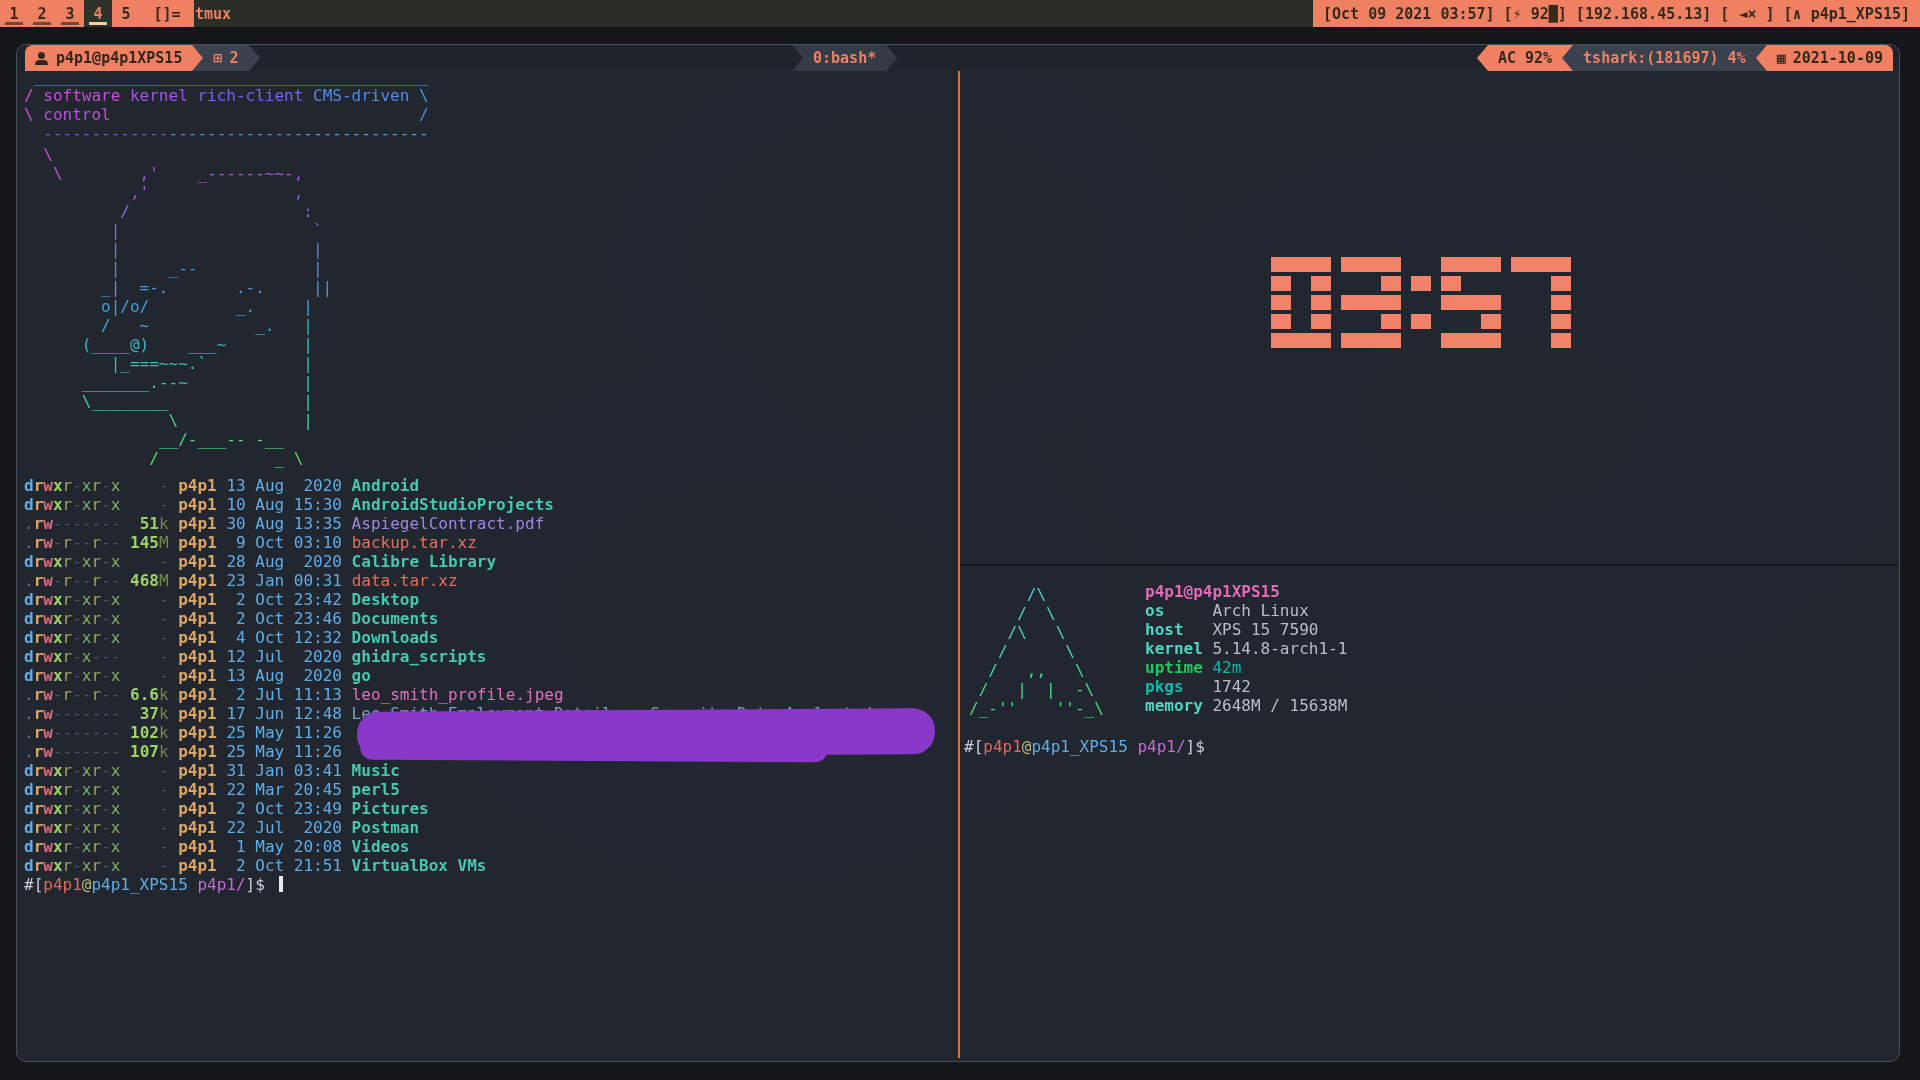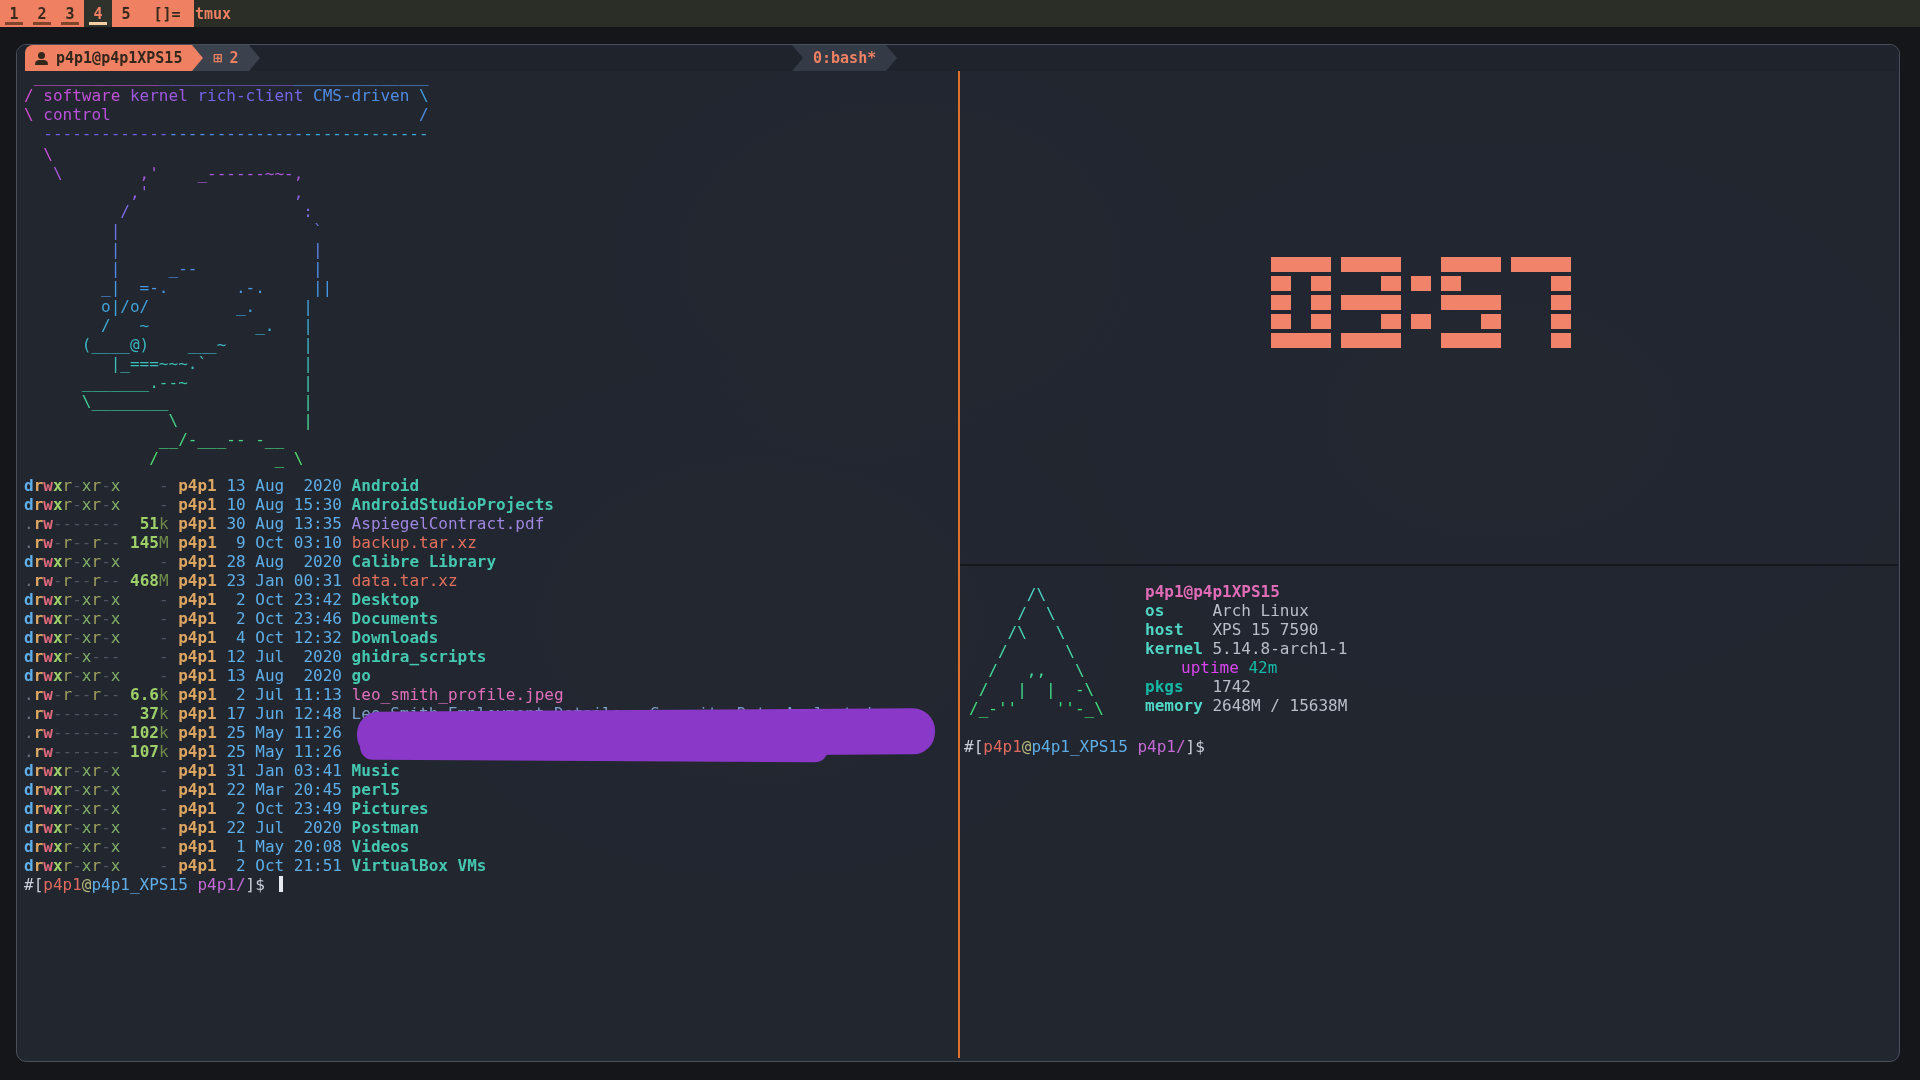--- a/index.html
+++ b/index.html
@@ -76,20 +76,21 @@
 <div class="topbar">
   <div class="ws-strip">
       <div class="ws u">1</div>
       <div class="ws u">2</div>
       <div class="ws u">3</div>
       <div class="ws u active">4</div>
       <div class="ws">5</div>
       <div class="ws layout">[]=</div>
     </div>
   <div class="app-label">tmux</div>
+  <div class="topbar-right">[Oct 09 2021 03:57] [⚡ 92█] [192.168.45.13] [ ◄× ] [∧ p4p1_XPS15]</div>
 </div>
 
 <div class="term">
 
   <div class="tmux-bar">
     <div class="bar-left">
       <div class="seg salmon round-l">
         <span class="user-icon"></span>
         <span>p4p1@p4p1XPS15</span>
       </div>
@@ -100,20 +101,31 @@
       </div>
       <span class="arr" style="border-left:11px solid #3b414d"></span>
     </div>
 
     <div class="bar-tab">
       <span class="arr" style="border-left:11px solid #1f232b;background:#353b46"></span>
       <div class="seg tab">0:bash*</div>
       <span class="arr" style="border-left:11px solid #353b46"></span>
     </div>
 
+    <div class="bar-right">
+      <span class="arr" style="border-right:11px solid #ef8162"></span>
+      <div class="seg salmon">AC 92%</div>
+      <span class="arr" style="border-right:11px solid #3b414d;background:#ef8162"></span>
+      <div class="seg grey">tshark:(181697) 4%</div>
+      <span class="arr" style="border-right:11px solid #ef8162;background:#3b414d"></span>
+      <div class="seg salmon round-r">
+        <span class="gicon">▦</span>
+        <span>2021-10-09</span>
+      </div>
+    </div>
   </div>
 
   <div class="pane-left">
     <div class="bubble">
         <div class="aline"><span style="color: rgb(201, 79, 214);"> _____________</span><span style="color: rgb(126, 94, 228);">______________</span><span style="color: rgb(79, 140, 228);">______________</span></div>
         <div class="aline"><span style="color: rgb(209, 79, 208);">/ </span><span style="color: rgb(194, 79, 216);">software </span><span style="color: rgb(158, 87, 224);">kernel </span><span style="color: rgb(117, 101, 232);">rich-client </span><span style="color: rgb(79, 140, 228);">CMS-driven</span><span style="color: rgb(63, 160, 221);"> \</span></div>
         <div class="aline"><span style="color: rgb(209, 79, 208);">\ </span><span style="color: rgb(184, 82, 218);">control</span><span style="color: rgb(79, 140, 228);">                                /</span></div>
         <div class="aline"><span style="color: rgb(106, 96, 230);">  </span><span style="color: rgb(106, 96, 230);">-------------</span><span style="color: rgb(79, 140, 228);">--------------</span><span style="color: rgb(63, 168, 216);">-------------</span></div>
       </div>
     <div class="art">
@@ -301,19 +313,19 @@
       <div class="aline" style="color: rgb(70, 216, 165);">   /      \</div>
       <div class="aline" style="color: rgb(68, 218, 152);">  /   ,,   \</div>
       <div class="aline" style="color: rgb(66, 220, 138);"> /   |  |  -\</div>
       <div class="aline" style="color: rgb(64, 222, 124);">/_-''    ''-_\</div>
     </div>
   <div class="neo-info">
     <div class="neo-title">p4p1@p4p1XPS15</div>
   <div class="aline"><span style="color: rgb(79, 214, 196); font-weight: bold;">os     </span><span style="color: rgb(185, 190, 201);">Arch Linux</span></div>
       <div class="aline"><span style="color: rgb(79, 214, 196); font-weight: bold;">host   </span><span style="color: rgb(185, 190, 201);">XPS 15 7590</span></div>
       <div class="aline"><span style="color: rgb(79, 214, 196); font-weight: bold;">kernel </span><span style="color: rgb(185, 190, 201);">5.14.8-arch1-1</span></div>
-      <div class="aline"><span style="color: #d946ef; font-weight: normal; margin-left: 36px;">uptime </span><span style="color: #14b8a6;">42m</span></div>
+      <div class="aline"><span style="color: #22c55e; font-weight: bold;">uptime </span><span style="color: #14b8a6;">42m</span></div>
       <div class="aline"><span style="color: #14b8a6; font-weight: bold;">pkgs   </span><span style="color: rgb(185, 190, 201);">1742</span></div>
       <div class="aline"><span style="color: rgb(79, 214, 196); font-weight: bold;">memory </span><span style="color: rgb(185, 190, 201);">2648M / 15638M</span></div>
     </div>
   <div class="prompt-right"><span style="color: rgb(200, 205, 216);">#[</span><span style="color: rgb(224, 106, 94);">p4p1</span><span style="color: rgb(180, 184, 122);">@</span><span style="color: rgb(94, 174, 232);">p4p1_XPS15</span><span style="color: rgb(197, 106, 214);"> p4p1/</span><span style="color: rgb(200, 205, 216);">]$</span></div>
 
 </div>
 
 </body></html>

